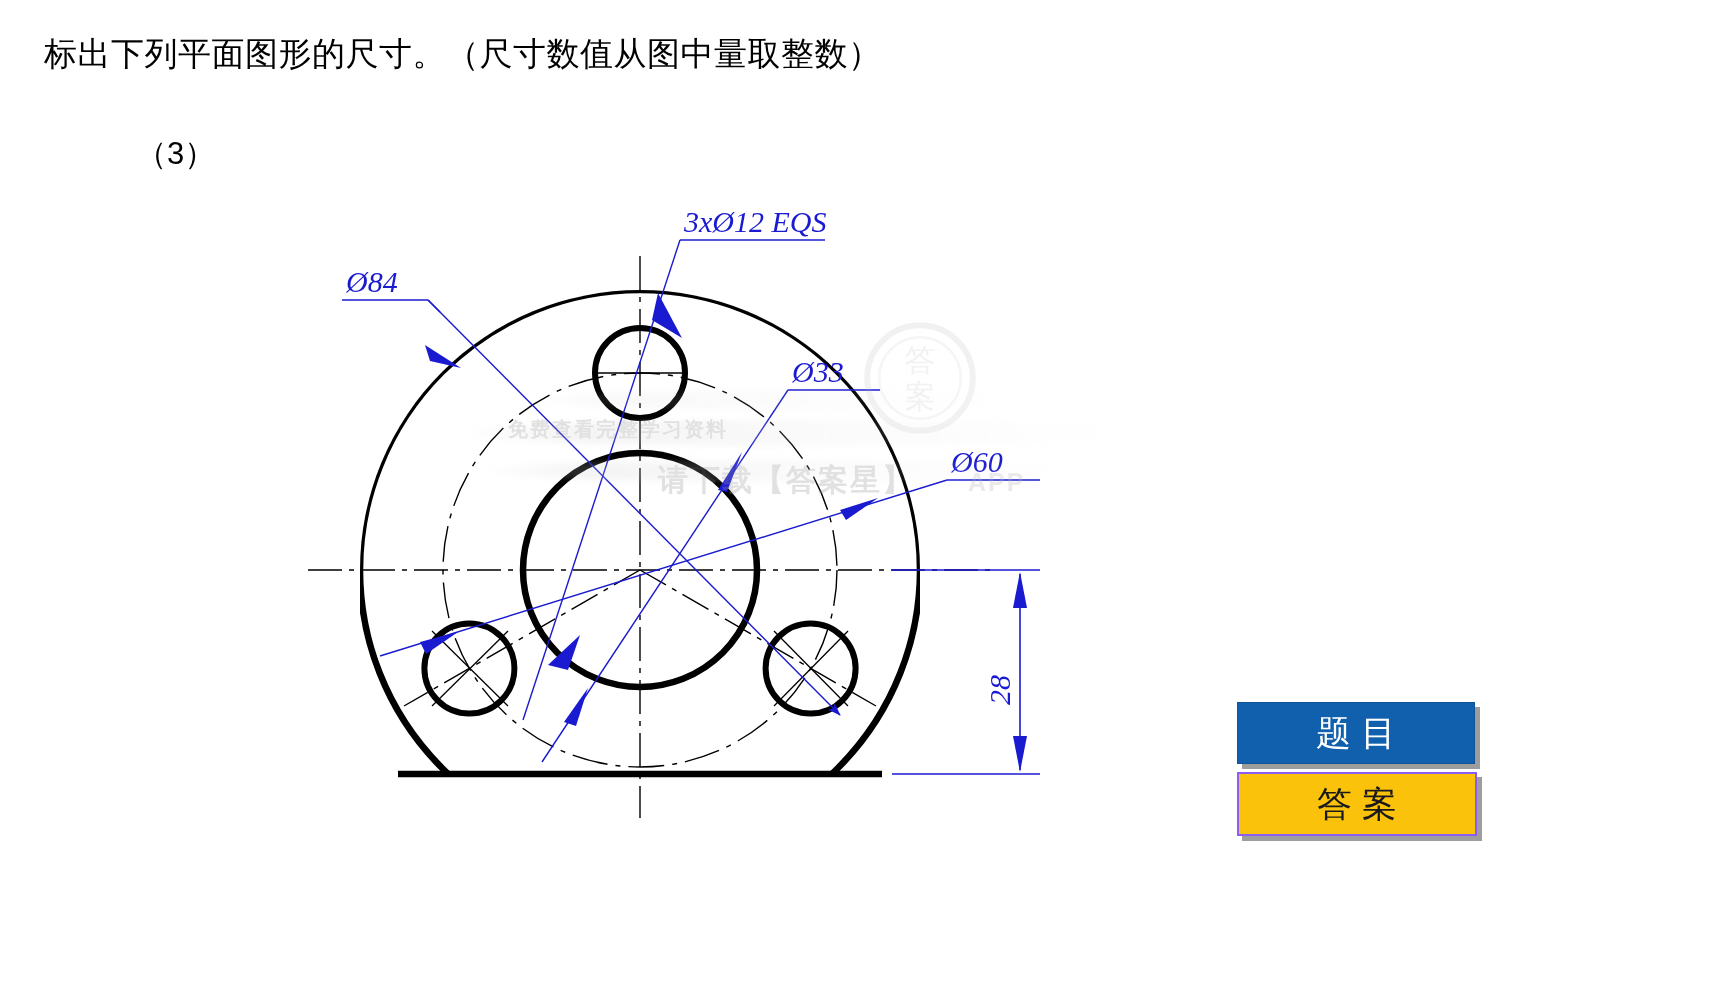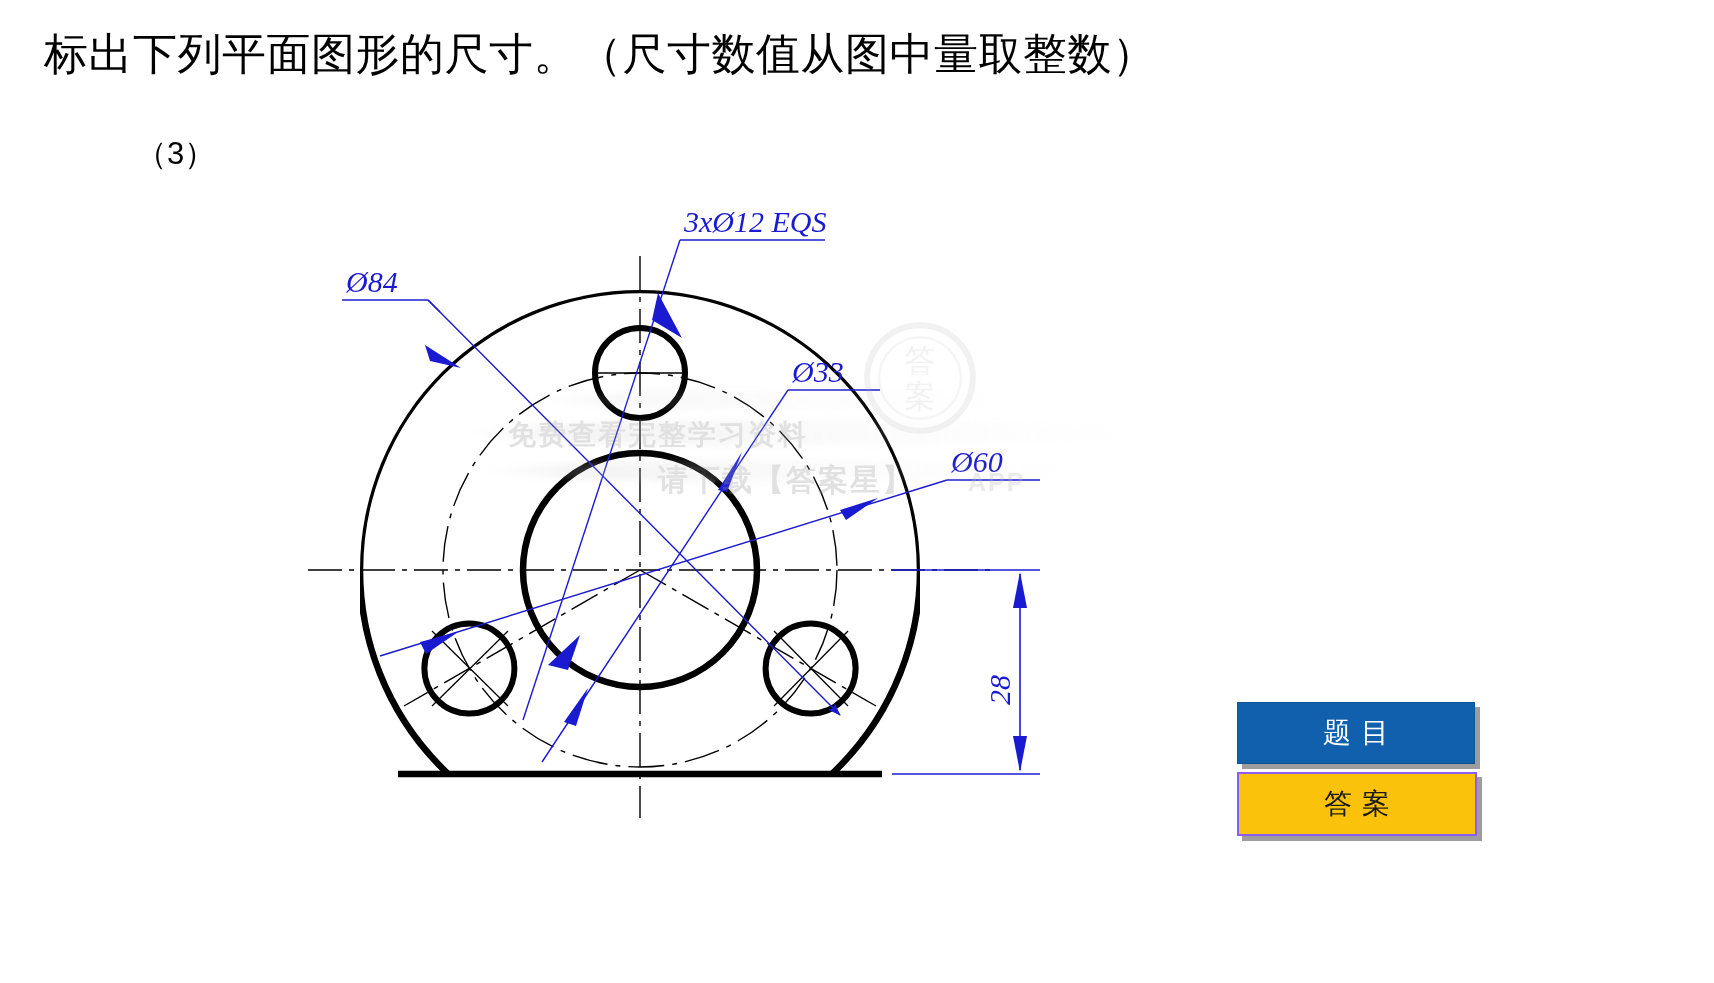--- a/index.html
+++ b/index.html
@@ -21,21 +21,21 @@
     left: 0; top: 0;
     width: 1714px;
     height: 983px;
   }
 
   
   .prompt-title {
     position: absolute;
     left: 44px;
     top: 34px;
-    font-size: 44px;
+    font-size: 33px;
     line-height: 40px;
     letter-spacing: 0.5px;
     color: #000;
     white-space: nowrap;
     font-family: "Liberation Sans", sans-serif;
   }
   .sub-label {
     position: absolute;
     left: 136px;
     top: 134px;
@@ -65,21 +65,21 @@
     opacity: 0.30;
   }
   .wm-line {
     position: absolute;
     font-family: "Liberation Sans", sans-serif;
     font-weight: bold;
     color: #9a9a9a;
     white-space: nowrap;
     letter-spacing: 2px;
   }
-  .wm-line-1 { left: 40px;  top: 18px; font-size: 28px; }
+  .wm-line-1 { left: 40px;  top: 18px; font-size: 20px; }
   .wm-line-2 { left: 190px; top: 62px; font-size: 30px; }
   .wm-app    { left: 500px; top: 70px; font-size: 25px; color:#b9b9b9; }
   .wm-smudge {
     position: absolute;
     background: linear-gradient(90deg, rgba(210,210,210,0) 0%, rgba(205,205,205,.75) 18%, rgba(225,225,225,.45) 55%, rgba(200,200,200,0) 100%);
     border-radius: 50%;
     filter: blur(3px);
   }
   .wm-stamp {
     position: absolute;
@@ -89,21 +89,21 @@
     height: 120px;
     opacity: 0.55;
   }
 
   
   .btn {
     position: absolute;
     display: flex;
     align-items: center;
     justify-content: center;
-    font-size: 28px;
+    font-size: 35px;
     letter-spacing: 10px;
     text-indent: 10px;
     font-family: Liberation Serif, serif;
     box-shadow: 5px 5px 0 0 rgba(140,140,140,0.85);
     cursor: pointer;
     user-select: none;
   }
   #btn-question {
     left: 1237px;
     top: 702px;

